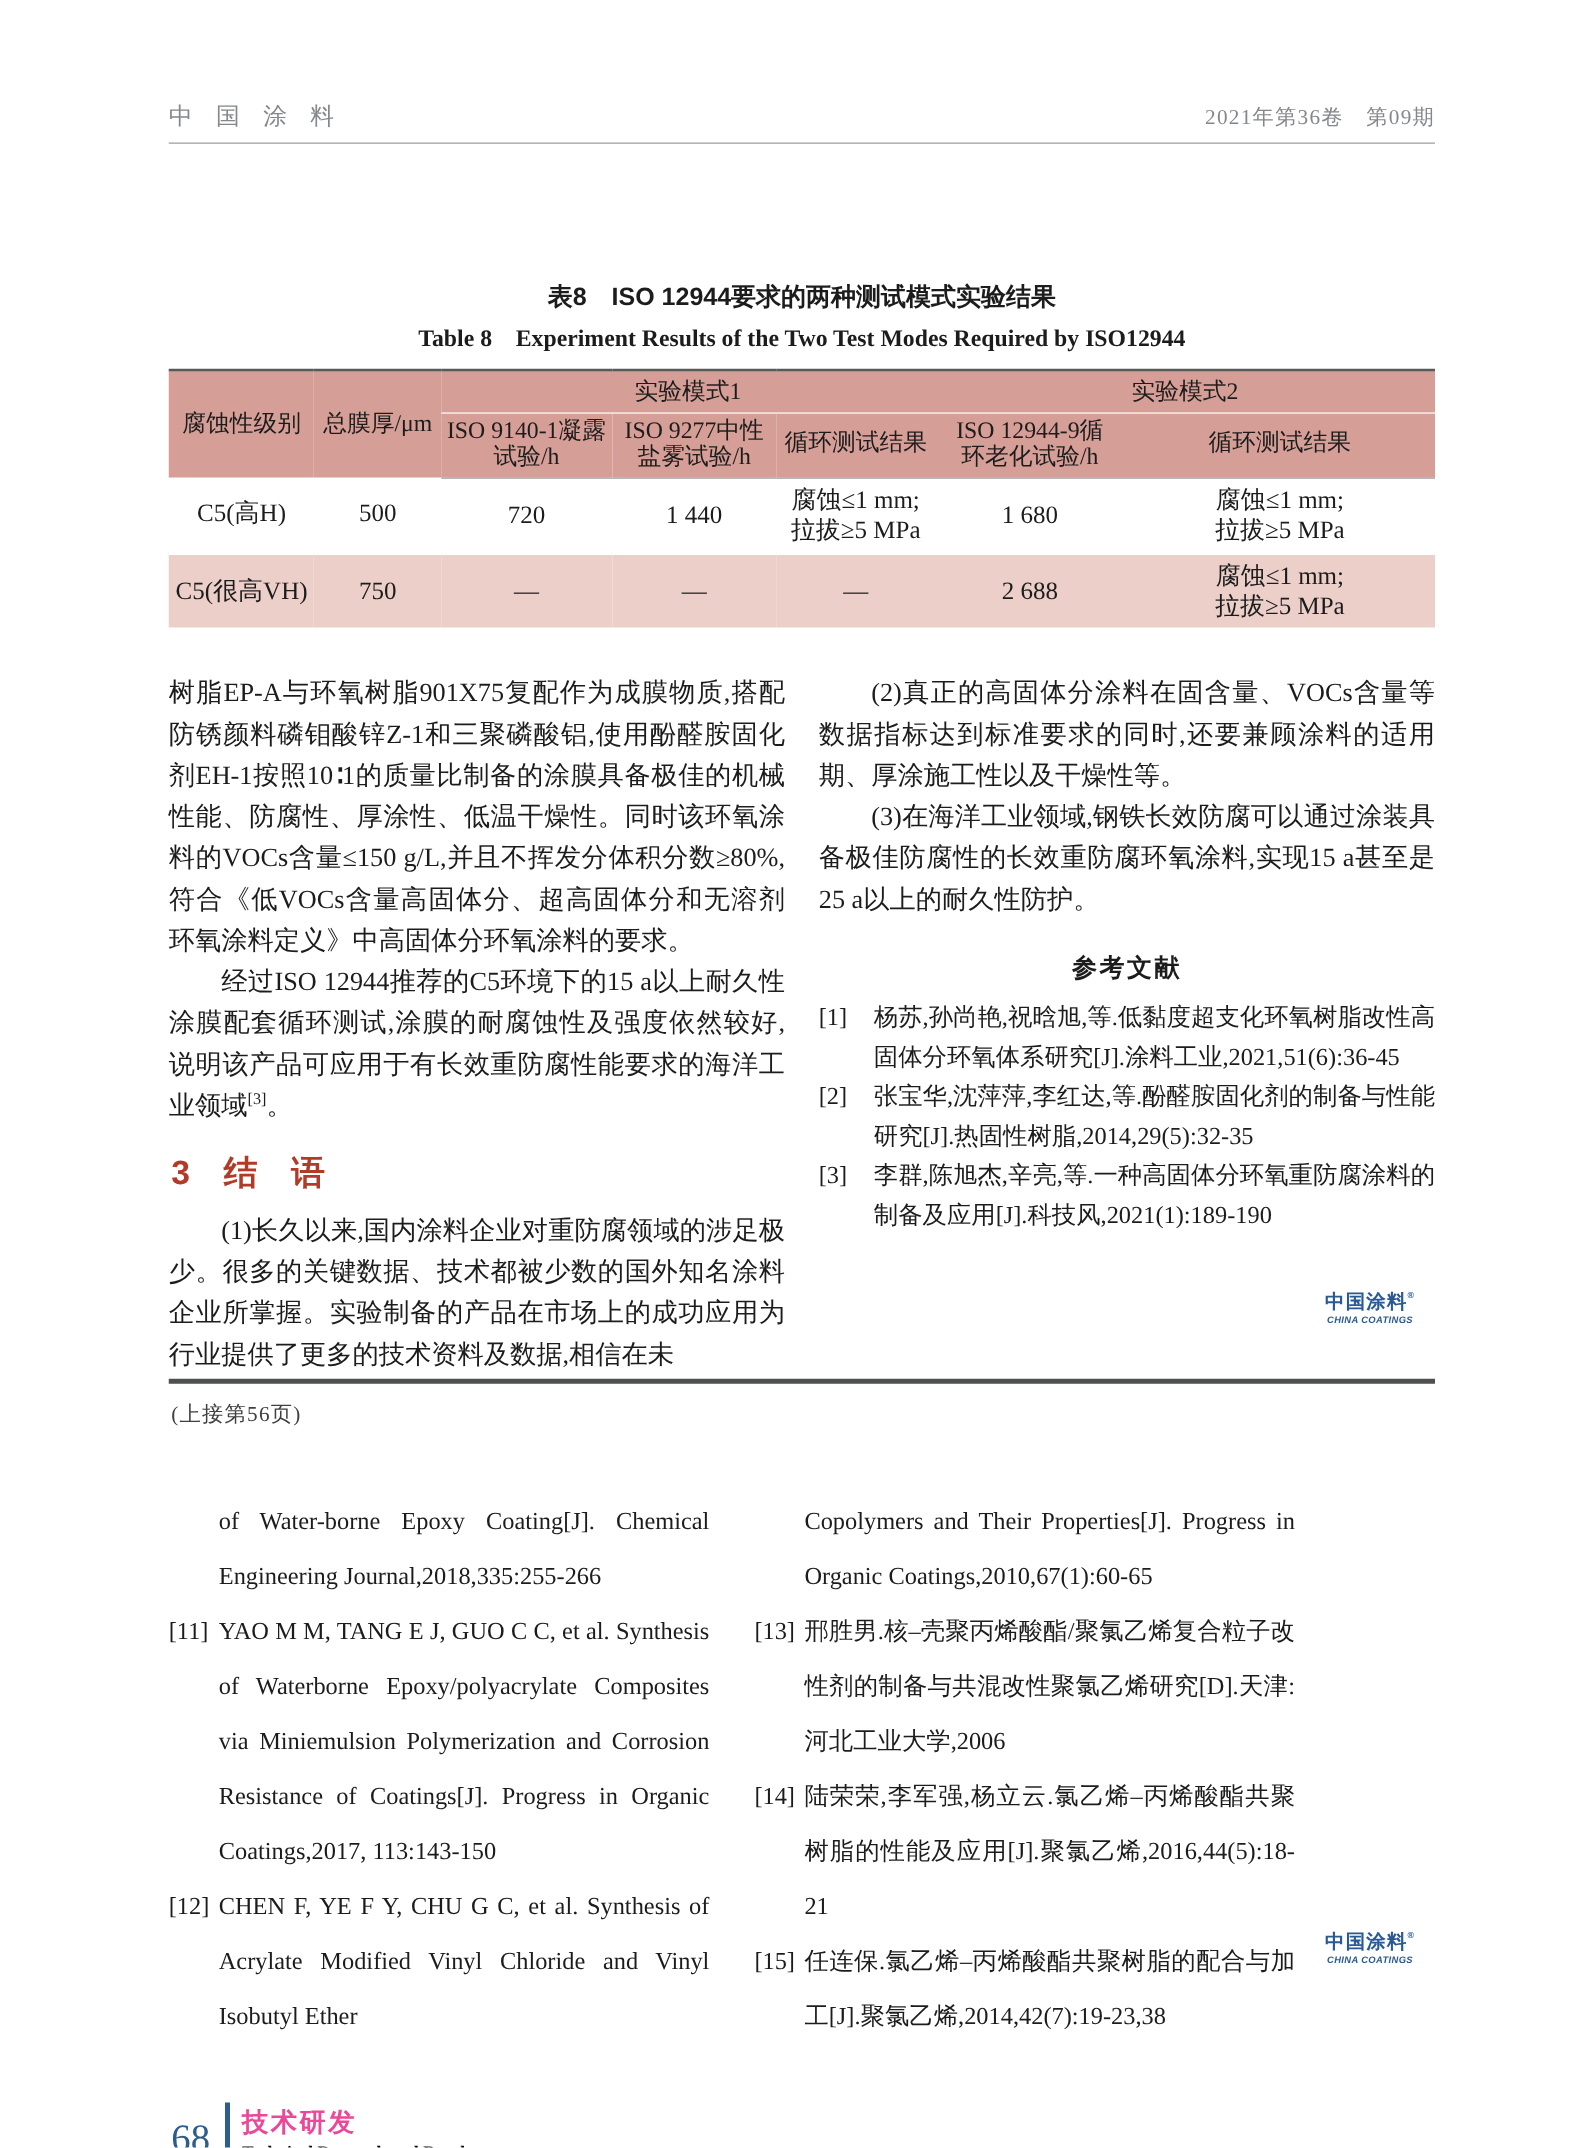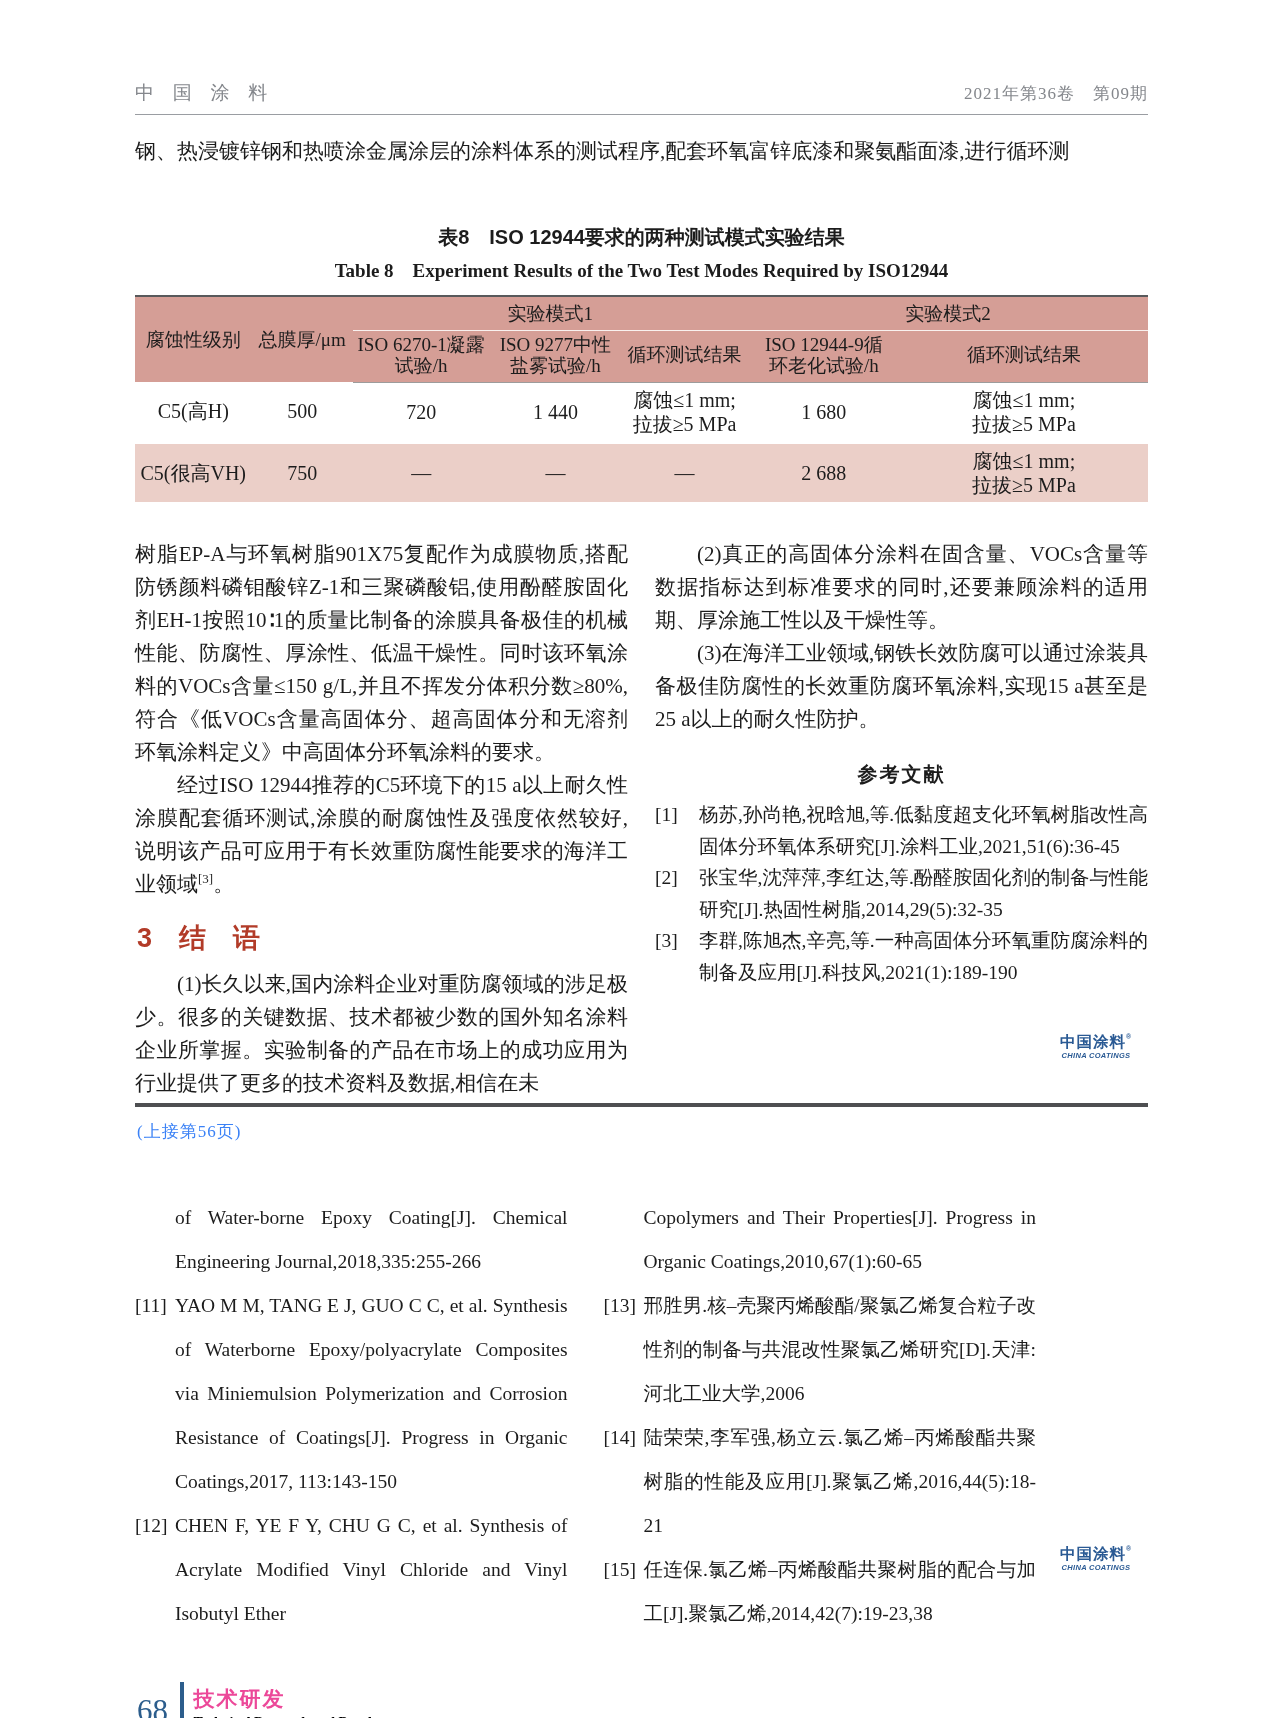--- a/index.html
+++ b/index.html
@@ -44,21 +44,21 @@
     font-size:27px; font-weight:bold; line-height:34px; margin:20px 0 13px 2px;
   }
   .refs-heading { text-align:center; font-weight:bold; font-size:20px; margin:25px 0 11px;
                   font-family:"Liberation Sans","DejaVu Sans",sans-serif; letter-spacing:2px; }
   .ref-item { display:flex; font-size:19.5px; line-height:31.5px; }
   .ref-item .marker { flex:0 0 44px; }
   .ref-item .txt { flex:1; text-align:justify; }
 
   
   #section-divider { top:1103px; left:135px; width:1013px; height:3.5px; background:#4e4f51; }
-  #continued-note { top:1120px; left:137px; font-size:17px; letter-spacing:1px; color:#3b82f6; }
+  #continued-note { top:1120px; left:137px; font-size:17px; letter-spacing:1px; color:#404040; }
   #continued-refs { top:1196px; left:135px; width:901px; }
   #continued-refs .ref-item { font-size:19.5px; line-height:44px; }
   #continued-refs .ref-item .marker { flex:0 0 40px; }
 
   
   .logo { position:absolute; width:72px; text-align:center; color:var(--logo-blue,#2a5a94); line-height:1.1; }
   .logo-cn { font-size:15.5px; font-weight:bold; letter-spacing:1px; font-family:"Liberation Sans","DejaVu Sans",sans-serif; white-space:nowrap; }
   .logo-reg { font-size:7px; vertical-align:top; }
   .logo-en { font-size:7.5px; font-weight:bold; letter-spacing:.3px; margin-top:2px; font-family:"Liberation Sans","DejaVu Sans",sans-serif; white-space:nowrap;font-style:italic; }
 
@@ -73,23 +73,20 @@
 </head>
 <body>
 
 <div id="page-header" class="abs">
   <span class="journal-name">中 国 涂 料</span>
   <span class="issue-info">2021年第36卷　第09期</span>
 </div>
 <div id="header-rule" class="abs"></div>
 
 <div id="intro-section" class="abs two-col">
-  <div class="col">
-    <p class="body">钢、热浸镀锌钢和热喷涂金属涂层的涂料体系的测试程序,配套环氧富锌底漆和聚氨酯面漆,进行循环测</p>
-  </div>
 </div>
 
 <div id="table-section" class="abs">
   <div class="tbl-title-cn">表8　ISO 12944要求的两种测试模式实验结果</div>
   <div class="tbl-title-en">Table 8　Experiment Results of the Two Test Modes Required by ISO12944</div>
   <table>
     <colgroup>
       <col style="width:11.5%">
         <col style="width:10%">
         <col style="width:13.5%">
@@ -99,21 +96,21 @@
         <col style="width:24.5%">
     </colgroup>
     <thead>
       <tr>
         <th rowspan="2">腐蚀性级别</th>
         <th rowspan="2">总膜厚/μm</th>
         <th colspan="3" class="group">实验模式1</th>
         <th colspan="2" class="group">实验模式2</th>
       </tr>
       <tr class="sub">
-        <th class="pre">ISO 6270-1凝露
+        <th class="pre">ISO 9140-1凝露
 试验/h</th>
         <th class="pre">ISO 9277中性
 盐雾试验/h</th>
         <th>循环测试结果</th>
         <th class="pre">ISO 12944-9循
 环老化试验/h</th>
         <th>循环测试结果</th>
       </tr>
     </thead>
     <tbody>

